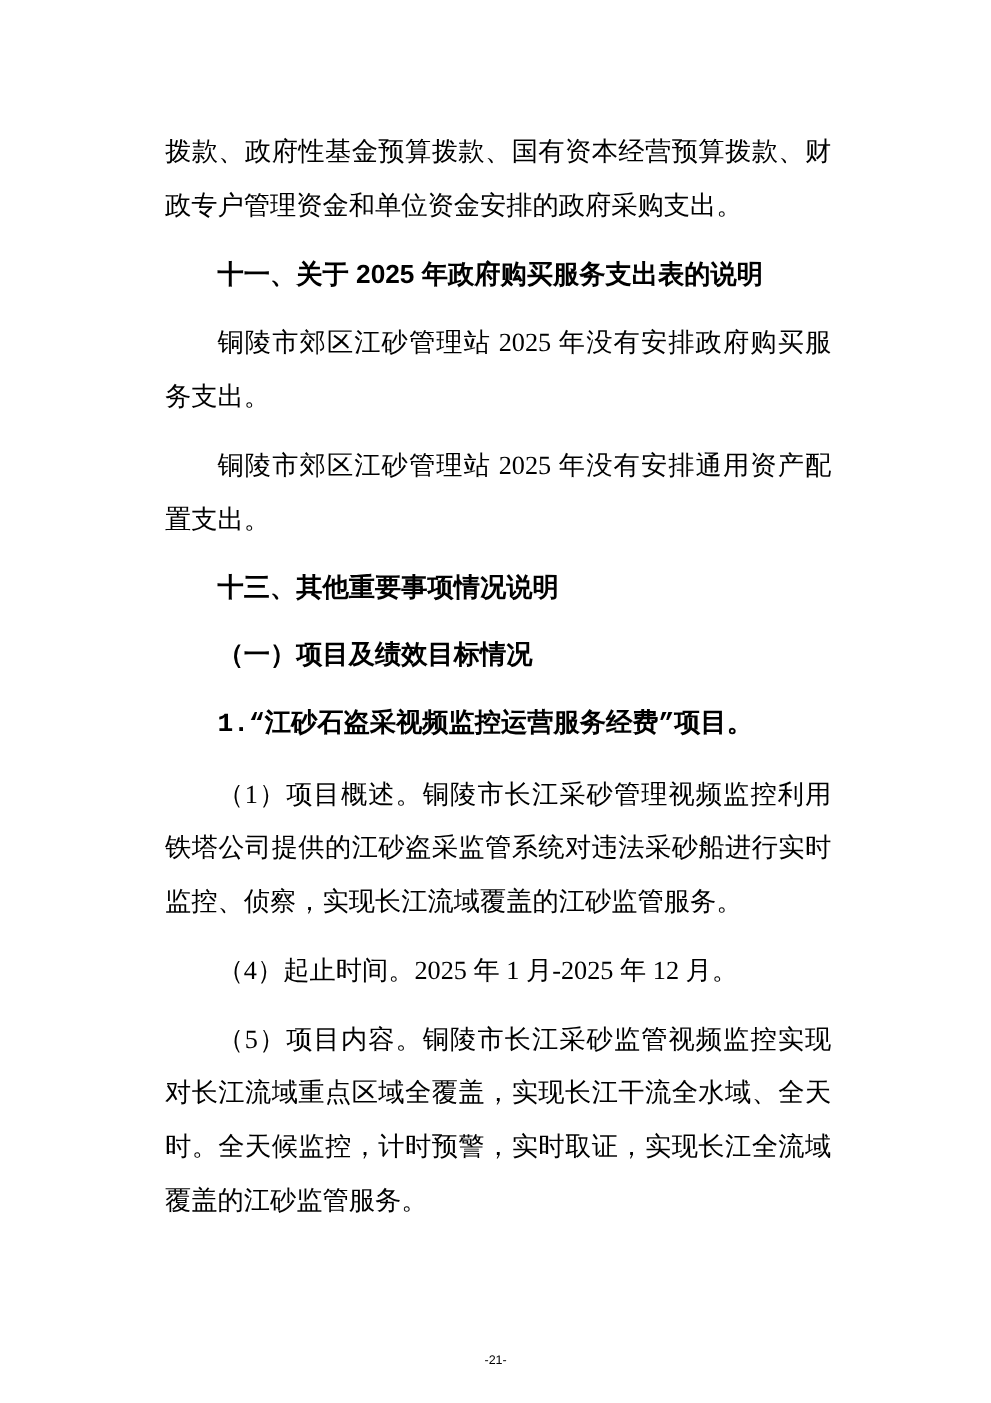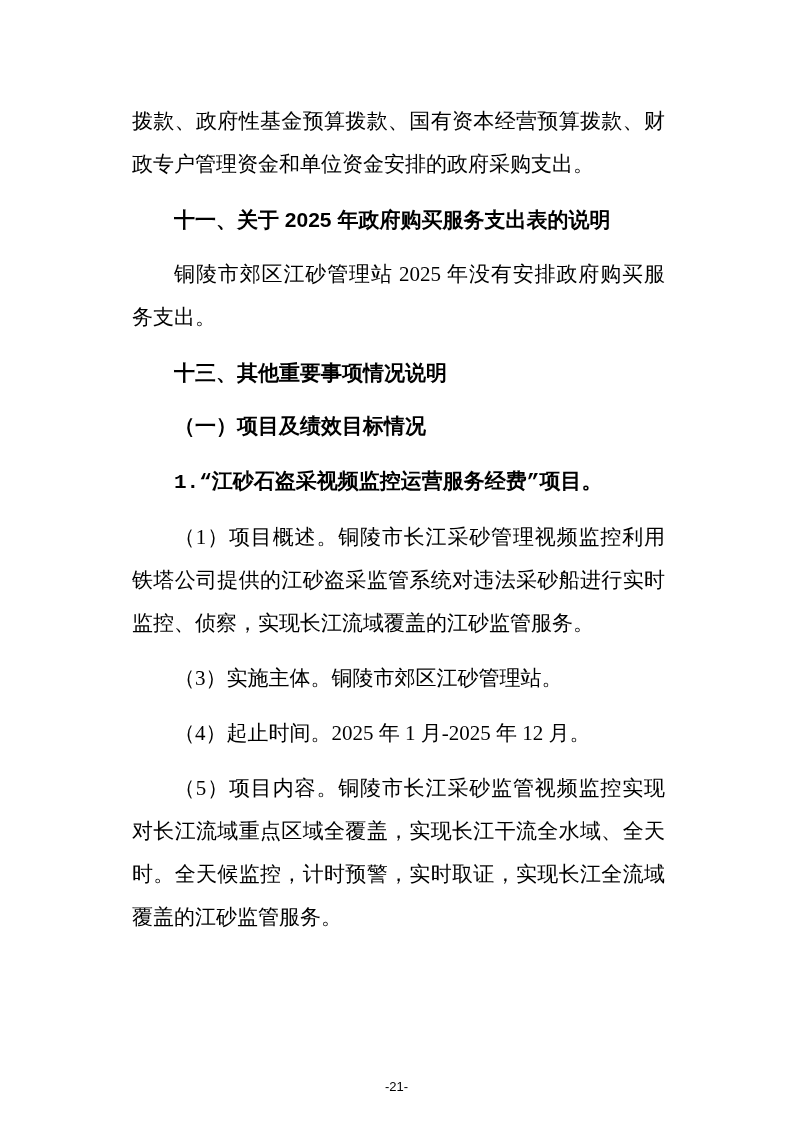--- a/index.html
+++ b/index.html
@@ -46,36 +46,36 @@
     text-indent: 2em;
     font-family: Liberation Mono, monospace;
   }
   .footer {
     position: absolute;
     bottom: 28px;
     left: 0;
     width: 100%;
     text-align: center;
     font-family: "Liberation Sans", "DejaVu Sans", sans-serif;
-    font-size: 13px;
+    font-size: 10px;
     color: #000000;
   }
 </style>
 </head>
 <body>
 
 <div class="page">
   <div class="content">
     <p class="body-cont">拨款、政府性基金预算拨款、国有资本经营预算拨款、财政专户管理资金和单位资金安排的政府采购支出。</p>
     <p class="heading-hei">十一、关于 2025 年政府购买服务支出表的说明</p>
     <p class="body-indent">铜陵市郊区江砂管理站 2025 年没有安排政府购买服务支出。</p>
+    <p class="body-indent">铜陵市郊区江砂管理站 2025 年没有安排通用资产配置支出。</p>
     <p class="heading-hei">十三、其他重要事项情况说明</p>
     <p class="heading-song">（一）项目及绩效目标情况</p>
     <p class="heading-song">1.“江砂石盗采视频监控运营服务经费”项目。</p>
     <p class="body-indent">（1）项目概述。铜陵市长江采砂管理视频监控利用铁塔公司提供的江砂盗采监管系统对违法采砂船进行实时监控、侦察，实现长江流域覆盖的江砂监管服务。</p>
-    <p class="body-indent">（3）实施主体。铜陵市郊区江砂管理站。</p>
     <p class="body-indent">（4）起止时间。2025 年 1 月-2025 年 12 月。</p>
     <p class="body-indent">（5）项目内容。铜陵市长江采砂监管视频监控实现对长江流域重点区域全覆盖，实现长江干流全水域、全天时。全天候监控，计时预警，实时取证，实现长江全流域覆盖的江砂监管服务。</p>
   </div>
   <div class="footer">
     <span>-21-</span>
   </div>
 </div>
 
 </body></html>

